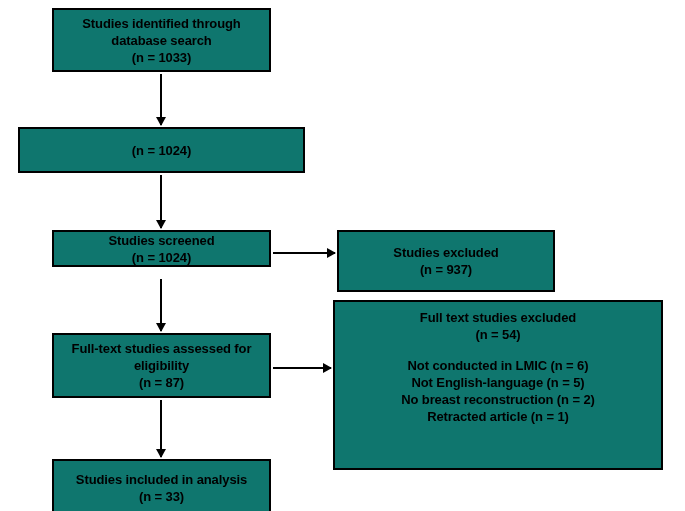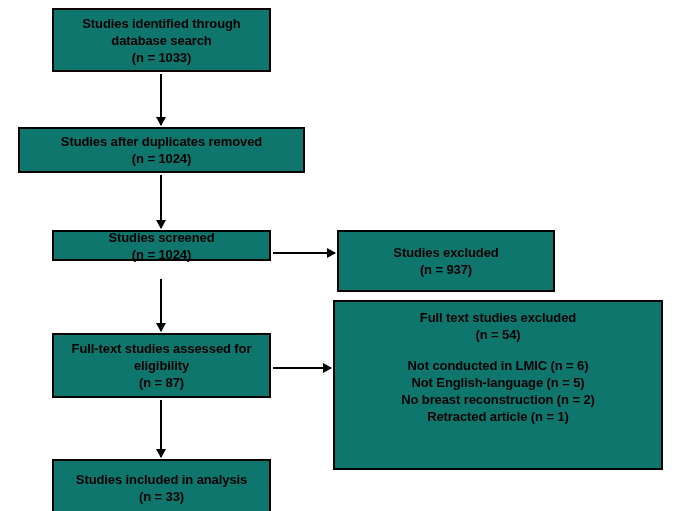--- a/index.html
+++ b/index.html
@@ -43,21 +43,21 @@
     white-space: normal;
   }
   .node .spacer {
     display: block;
     height: 14px;
   }
 
   
   #node-identified { left: 52px;  top: 8px;   width: 219px; height: 64px; }
   #node-duplicates { left: 18px;  top: 127px; width: 287px; height: 46px; }
-  #node-screened   { left: 52px;  top: 230px; width: 219px; height: 31px; }
+  #node-screened   { left: 52px;  top: 230px; width: 219px; height: 37px; }
   #node-excluded   { left: 337px; top: 230px; width: 218px; height: 62px; }
   #node-fulltext   { left: 52px;  top: 333px; width: 219px; height: 65px; }
   #node-ftexcluded { left: 333px; top: 300px; width: 330px; height: 170px;
                      justify-content: flex-start; padding-top: 7px; }
   #node-included   { left: 52px;  top: 459px; width: 219px; height: 58px; }
 
   
   .conn { position: absolute; }
   .vline {
     width: 2px;
@@ -110,21 +110,20 @@
     <span class="ln">database search</span>
     <span class="ln">(n = 1033)</span>
   </div>
 
   <div class="conn" id="conn-v1">
     <div class="vline" style="height:100%"></div>
     <div class="varrow"></div>
   </div>
 
   <div class="node" id="node-duplicates">
-    <span class="ln">Studies after duplicates removed</span>
     <span class="ln">(n = 1024)</span>
   </div>
 
   <div class="conn" id="conn-v2">
     <div class="vline" style="height:100%"></div>
     <div class="varrow"></div>
   </div>
 
   <div class="node" id="node-screened">
     <span class="ln">Studies screened</span>

